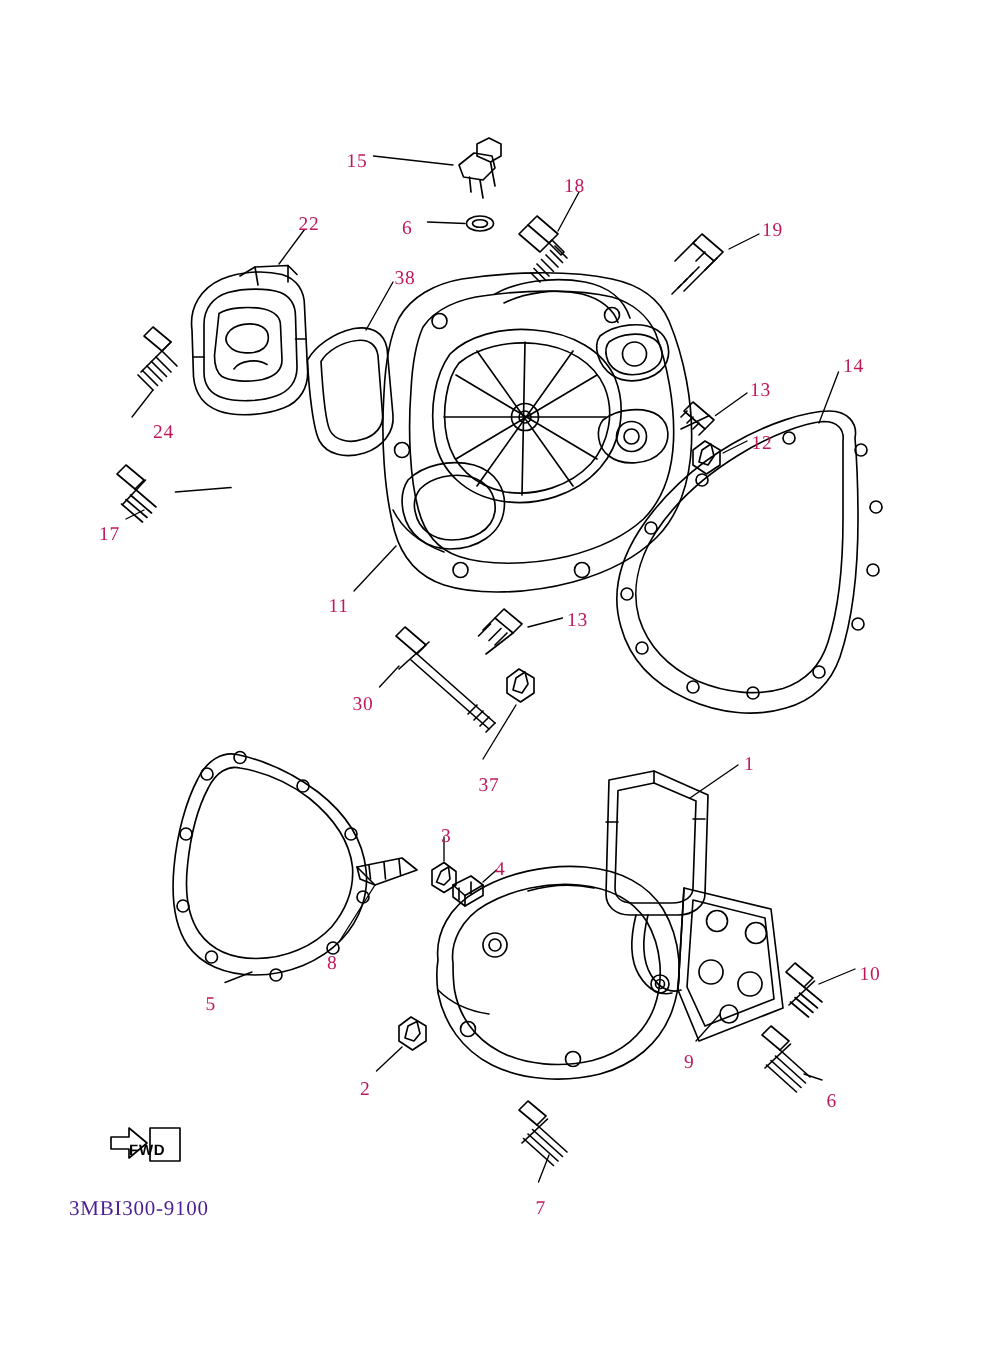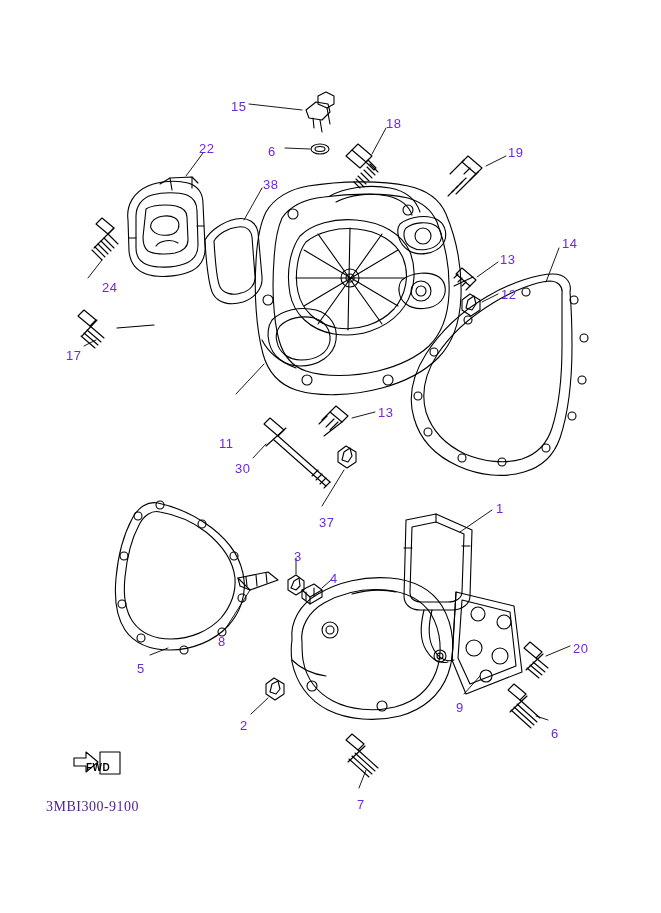--- a/index.html
+++ b/index.html
@@ -20,24 +20,24 @@
   }
   #diagram-svg {
     position: absolute;
     left: 0;
     top: 0;
     width: 661px;
     height: 913px;
   }
   .callout {
     position: absolute;
-    font-family: Liberation Sans, sans-serif;
+    font-family: Liberation Serif, serif;
     font-size: 13px;
     letter-spacing: 0.5px;
-    color: #6d28d9;
+    color: #be185d;
     white-space: nowrap;
   }
   #part-number {
     position: absolute;
     left: 46px;
     top: 799px;
     font-family: "Liberation Serif", serif;
     font-size: 14px;
     letter-spacing: 0.5px;
     color: #4c1d95;
@@ -396,40 +396,40 @@
         <path d="M74 758 L86 758 L86 752 L98 762 L86 772 L86 766 L74 766 Z"></path>
         <path d="M100 752 L120 752 L120 774 L100 774 Z"></path>
       </g>
 
     </g>
   </svg>
 
   <div id="fwd-text">FWD</div>
 
   <div class="callout" style="left:231px; top:99px;">15</div>
-  <div class="callout" style="left:386px; top:116px;">18</div>
+  <div class="callout" style="left:376px; top:116px;">18</div>
   <div class="callout" style="left:508px; top:145px;">19</div>
   <div class="callout" style="left:268px; top:144px;">6</div>
   <div class="callout" style="left:199px; top:141px;">22</div>
   <div class="callout" style="left:263px; top:177px;">38</div>
   <div class="callout" style="left:562px; top:236px;">14</div>
   <div class="callout" style="left:500px; top:252px;">13</div>
   <div class="callout" style="left:501px; top:287px;">12</div>
   <div class="callout" style="left:82px;  top:280px;margin-left:20px;">24</div>
   <div class="callout" style="left:66px;  top:348px;">17</div>
-  <div class="callout" style="left:219px; top:396px;margin-top:40px;">11</div>
+  <div class="callout" style="left:219px; top:396px;">11</div>
   <div class="callout" style="left:378px; top:405px;">13</div>
   <div class="callout" style="left:235px; top:461px;">30</div>
   <div class="callout" style="left:319px; top:515px;">37</div>
   <div class="callout" style="left:496px; top:501px;">1</div>
   <div class="callout" style="left:294px; top:549px;">3</div>
   <div class="callout" style="left:330px; top:571px;">4</div>
   <div class="callout" style="left:218px; top:634px;">8</div>
   <div class="callout" style="left:137px; top:661px;">5</div>
-  <div class="callout" style="left:573px; top:641px;">20</div>
+  <div class="callout" style="left:573px; top:641px;">10</div>
   <div class="callout" style="left:456px; top:700px;">9</div>
   <div class="callout" style="left:551px; top:726px;">6</div>
   <div class="callout" style="left:240px; top:718px;">2</div>
   <div class="callout" style="left:357px; top:797px;">7</div>
 
   <div id="part-number">3MBI300-9100</div>
 
 </div>
 
 </body></html>

